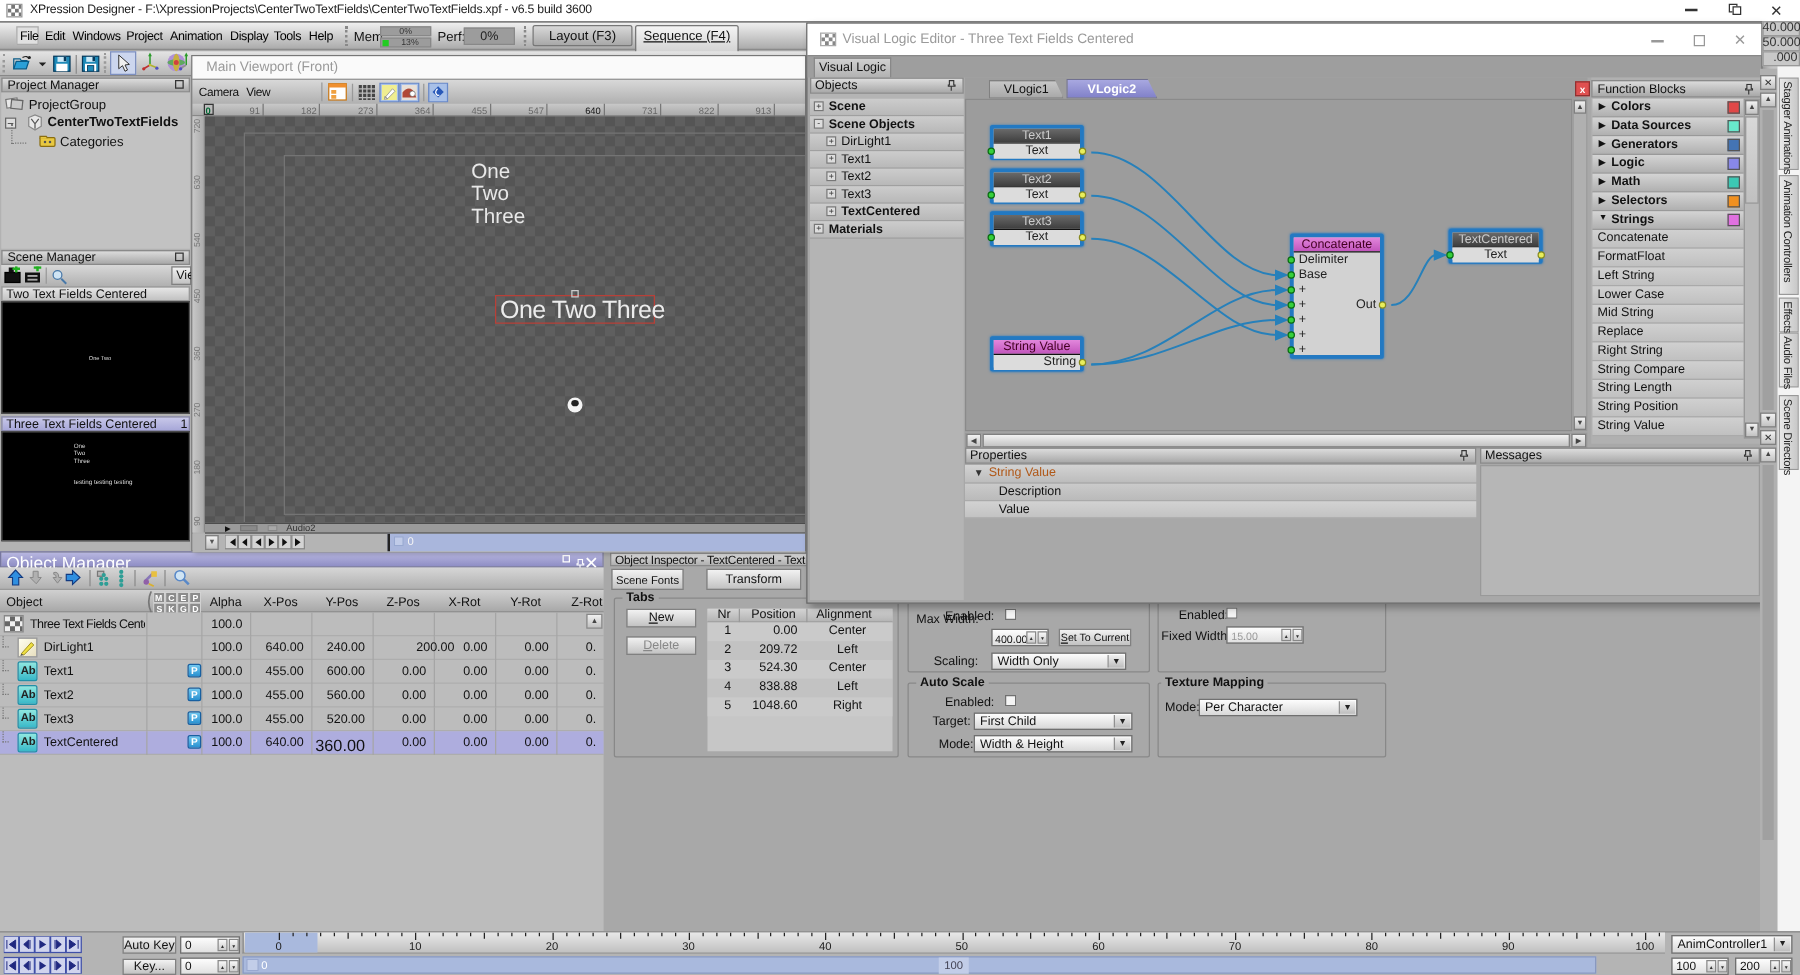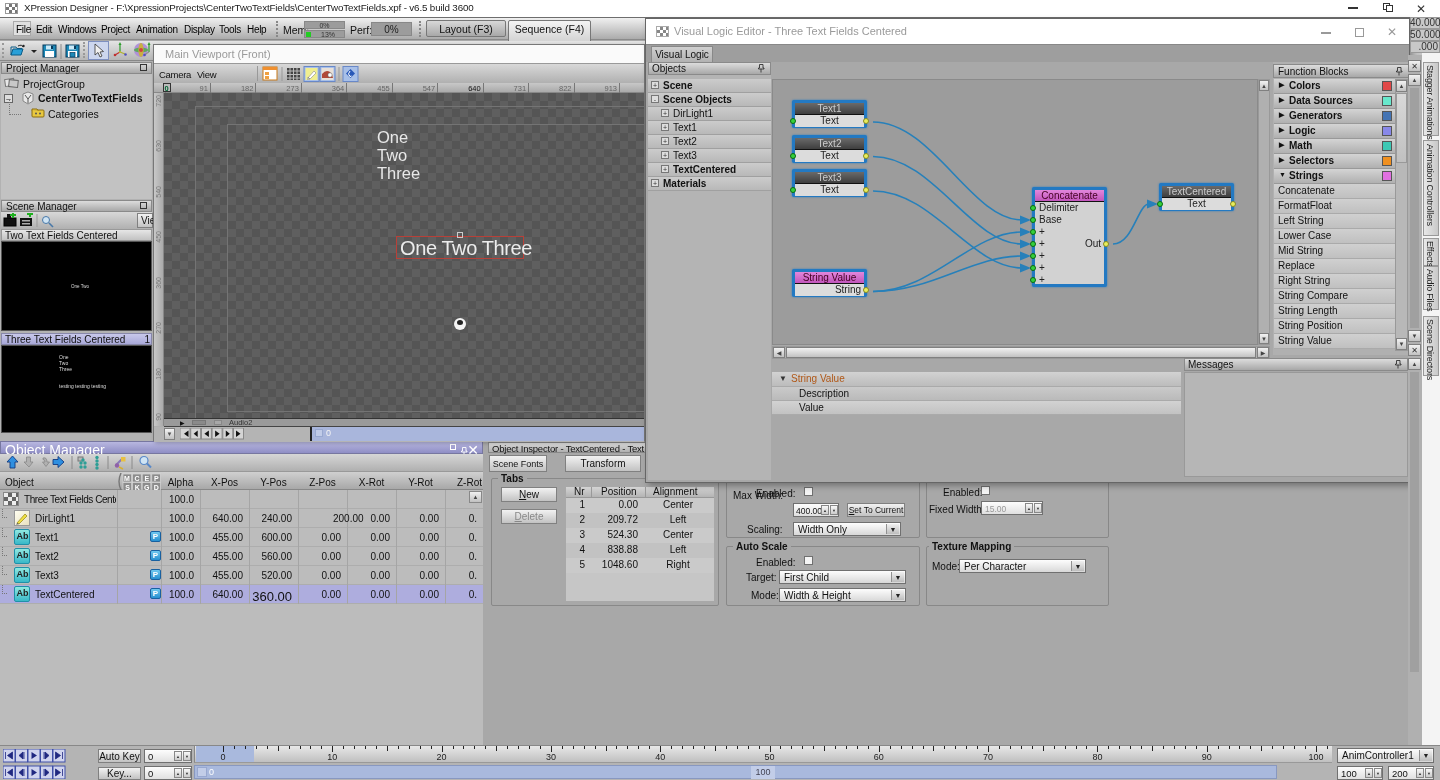--- a/index.html
+++ b/index.html
@@ -41,21 +41,21 @@
   <div class="abs" style="left:283px;top:6px;font-size:10.5px;">Mem:</div>
   <div class="abs" style="left:304px;top:3px;width:41px;height:8px;background:#9c9c9c;border:1px solid #888;font-size:7px;text-align:center;color:#333;line-height:8px;">0%</div>
   <div class="abs" style="left:304px;top:12px;width:41px;height:8px;background:#9c9c9c;border:1px solid #888;font-size:7px;color:#333;line-height:8px;">
       <span style="position:absolute;left:1px;top:1px;width:5px;height:5px;background:#22cc22;"></span>
       <span style="position:absolute;left:16px;">13%</span>
     </div>
   <div class="abs" style="left:350px;top:6px;font-size:10.5px;">Perf:</div>
   <div class="abs" style="left:371px;top:4px;width:41px;height:14px;background:#9c9c9c;border:1px solid #888;font-size:10px;text-align:center;line-height:14px;color:#222;">0%</div>
   <div class="abs" style="left:419px;top:3px;height:16px;border-left:2px dotted #888;"></div>
   <div class="abs" style="left:426px;top:2px;width:80px;height:17px;background:linear-gradient(#d8d8d8,#a8a8a8);border:1px solid #777;border-radius:2px;text-align:center;line-height:16px;font-size:10.5px;">Layout (F3)</div>
-  <div class="abs" style="left:508px;top:2px;width:83px;height:34px;background:linear-gradient(#f4f4f4,#c0c0c0);border:1px solid #777;border-radius:2px;text-align:center;line-height:16px;font-size:10.5px;">Sequence (F4)</div>
+  <div class="abs" style="left:508px;top:2px;width:83px;height:34px;background:linear-gradient(#f4f4f4,#c0c0c0);border:1px solid #777;border-radius:2px;text-align:center;line-height:16px;font-size:10.5px;text-decoration:underline;">Sequence (F4)</div>
 </div>
 
 <div class="abs" style="left:0;top:41px;width:1440px;height:20px;background:linear-gradient(#e4e4e4,#b4b4b4);">
   <div class="abs" style="left:2px;top:2px;height:15px;border-left:2px dotted #999;"></div>
   <svg class="abs" style="left:9px;top:2px;" width="145" height="17" viewBox="0 0 145 17">
 
     <path d="M2 12 L4 6 L14 6 L12 12 Z" fill="#2aa0d8" stroke="#0a5c88"></path>
     <path d="M2 12 L2 4 L7 4 L8 5.5 L13 5.5" fill="none" stroke="#0a5c88"></path>
     <path d="M9 3 Q13 1 14 4" fill="none" stroke="#222"></path>
     <circle cx="14.5" cy="3" r="1.2" fill="#222"></circle>
@@ -655,20 +655,25 @@
           <span style="position:absolute;left:13px;top:2px;width:8px;height:8px;background:#ddd;border:1px solid #777;font-size:7px;line-height:7px;text-align:center;color:#333;">+</span>
           <span style="position:absolute;left:25px;top:1px;font-weight:bold;">TextCentered</span>
         </div>
         <div style="position:relative;height:14px;background:linear-gradient(#cccccc,#b8b8b8);border-bottom:1px solid #a0a0a0;font-size:10px;">
           <span style="position:absolute;left:3px;top:2px;width:8px;height:8px;background:#ddd;border:1px solid #777;font-size:7px;line-height:7px;text-align:center;color:#333;">+</span>
           <span style="position:absolute;left:15px;top:1px;font-weight:bold;">Materials</span>
         </div>
       </div>
   </div>
 
+  <div class="abs" style="left:126px;top:43px;width:498px;height:17px;background:#9e9e9e;">
+    <div class="abs" style="left:19px;top:2px;width:60px;height:15px;background:linear-gradient(#c8c8c8,#a8a8a8);border:1px solid #808080;clip-path:polygon(0 0,calc(100% - 7px) 0,100% 100%,0 100%);font-size:10px;text-align:center;line-height:14px;">VLogic1</div>
+    <div class="abs" style="left:81px;top:1px;width:73px;height:16px;background:linear-gradient(#a8a8e0,#8181c9);border:1px solid #707090;clip-path:polygon(0 0,calc(100% - 8px) 0,100% 100%,0 100%);font-size:10px;font-weight:bold;color:#fff;text-align:center;line-height:15px;">VLogic2</div>
+    <div class="abs" style="left:488px;top:3px;width:12px;height:12px;background:#e05050;border:1px solid #903030;color:#fff;font-size:8px;font-weight:bold;text-align:center;line-height:11px;">x</div>
+  </div>
   <div class="abs" id="vlecanvas" style="left:126px;top:60px;width:486px;height:266px;background:#9c9c9c;border:1px solid #8a8a8a;overflow:hidden;">
       <svg style="position:absolute;left:0;top:0;" width="486" height="266" viewBox="0 0 486 266">
         <path d="M100 42 C160 42,198 140,249 140" fill="none" stroke="#2780ba" stroke-width="1.6"></path>
         <path d="M258 140 L247 135.5 L247 144.5 Z" fill="#2780ba"></path>
         <path d="M100 76.5 C160 76.5,198 164,249 164" fill="none" stroke="#2780ba" stroke-width="1.6"></path>
         <path d="M258 164 L247 159.5 L247 168.5 Z" fill="#2780ba"></path>
         <path d="M100 111 C160 111,198 188,249 188" fill="none" stroke="#2780ba" stroke-width="1.6"></path>
         <path d="M258 188 L247 183.5 L247 192.5 Z" fill="#2780ba"></path>
         <path d="M100 211.5 C160 211.5,198 152,249 152" fill="none" stroke="#2780ba" stroke-width="1.6"></path>
         <path d="M258 152 L247 147.5 L247 156.5 Z" fill="#2780ba"></path>
@@ -755,20 +760,27 @@
     <div class="tbtn" style="height:11px;font-size:6px;text-align:center;line-height:10px;color:#444;">▲</div>
     <div style="position:absolute;bottom:0;width:100%;height:11px;font-size:6px;text-align:center;line-height:10px;color:#444;" class="tbtn">▼</div>
   </div>
   <div class="abs" style="left:126px;top:327px;width:498px;height:13px;background:#b0b0b0;border:1px solid #999;">
     <div class="tbtn abs" style="left:0;top:0;width:12px;height:11px;font-size:6px;text-align:center;line-height:10px;color:#444;">◀</div>
     <div class="tbtn abs" style="left:13px;top:0;width:470px;height:11px;"></div>
     <div class="tbtn abs" style="right:0;top:0;width:12px;height:11px;font-size:6px;text-align:center;line-height:10px;color:#444;">▶</div>
   </div>
 
   <div class="abs" style="left:126px;top:338px;width:410px;height:123px;">
+    <div class="abs phead" style="left:0;top:1px;width:409px;height:13px;">
+        <span style="position:absolute;left:3px;top:0;">Properties</span>
+        <span style="position:absolute;right:5px;top:1px;font-size:9px;"><svg width="7" height="9" viewBox="0 0 7 9" style="display:inline-block">
+            <path d="M1.5 0.5 h3.5 v3.5 h1 v1 H0.5 V4 h1 Z" fill="none" stroke="#333" stroke-width="0.9"></path>
+            <line x1="3" y1="5" x2="3" y2="8.5" stroke="#333" stroke-width="0.9"></line>
+          </svg></span>
+      </div>
     <div class="abs" style="left:0;top:15px;width:409px;height:15px;background:linear-gradient(#d2d2d2,#bcbcbc);border-bottom:1px solid #aaa;">
       <span style="position:absolute;left:7px;top:2px;color:#333;font-size:8px;">▼</span>
       <span style="position:absolute;left:19px;top:1px;color:#b05818;font-size:10px;">String Value</span>
     </div>
     <div class="abs" style="left:0;top:30px;width:409px;height:14px;background:linear-gradient(#cacaca,#bababa);border-bottom:1px solid #aaa;">
       <span style="position:absolute;left:27px;top:1px;font-size:10px;">Description</span>
     </div>
     <div class="abs" style="left:0;top:44px;width:409px;height:14px;background:linear-gradient(#d2d2d2,#c2c2c2);border-bottom:1px solid #aaa;">
       <span style="position:absolute;left:27px;top:1px;font-size:10px;">Value</span>
     </div>

